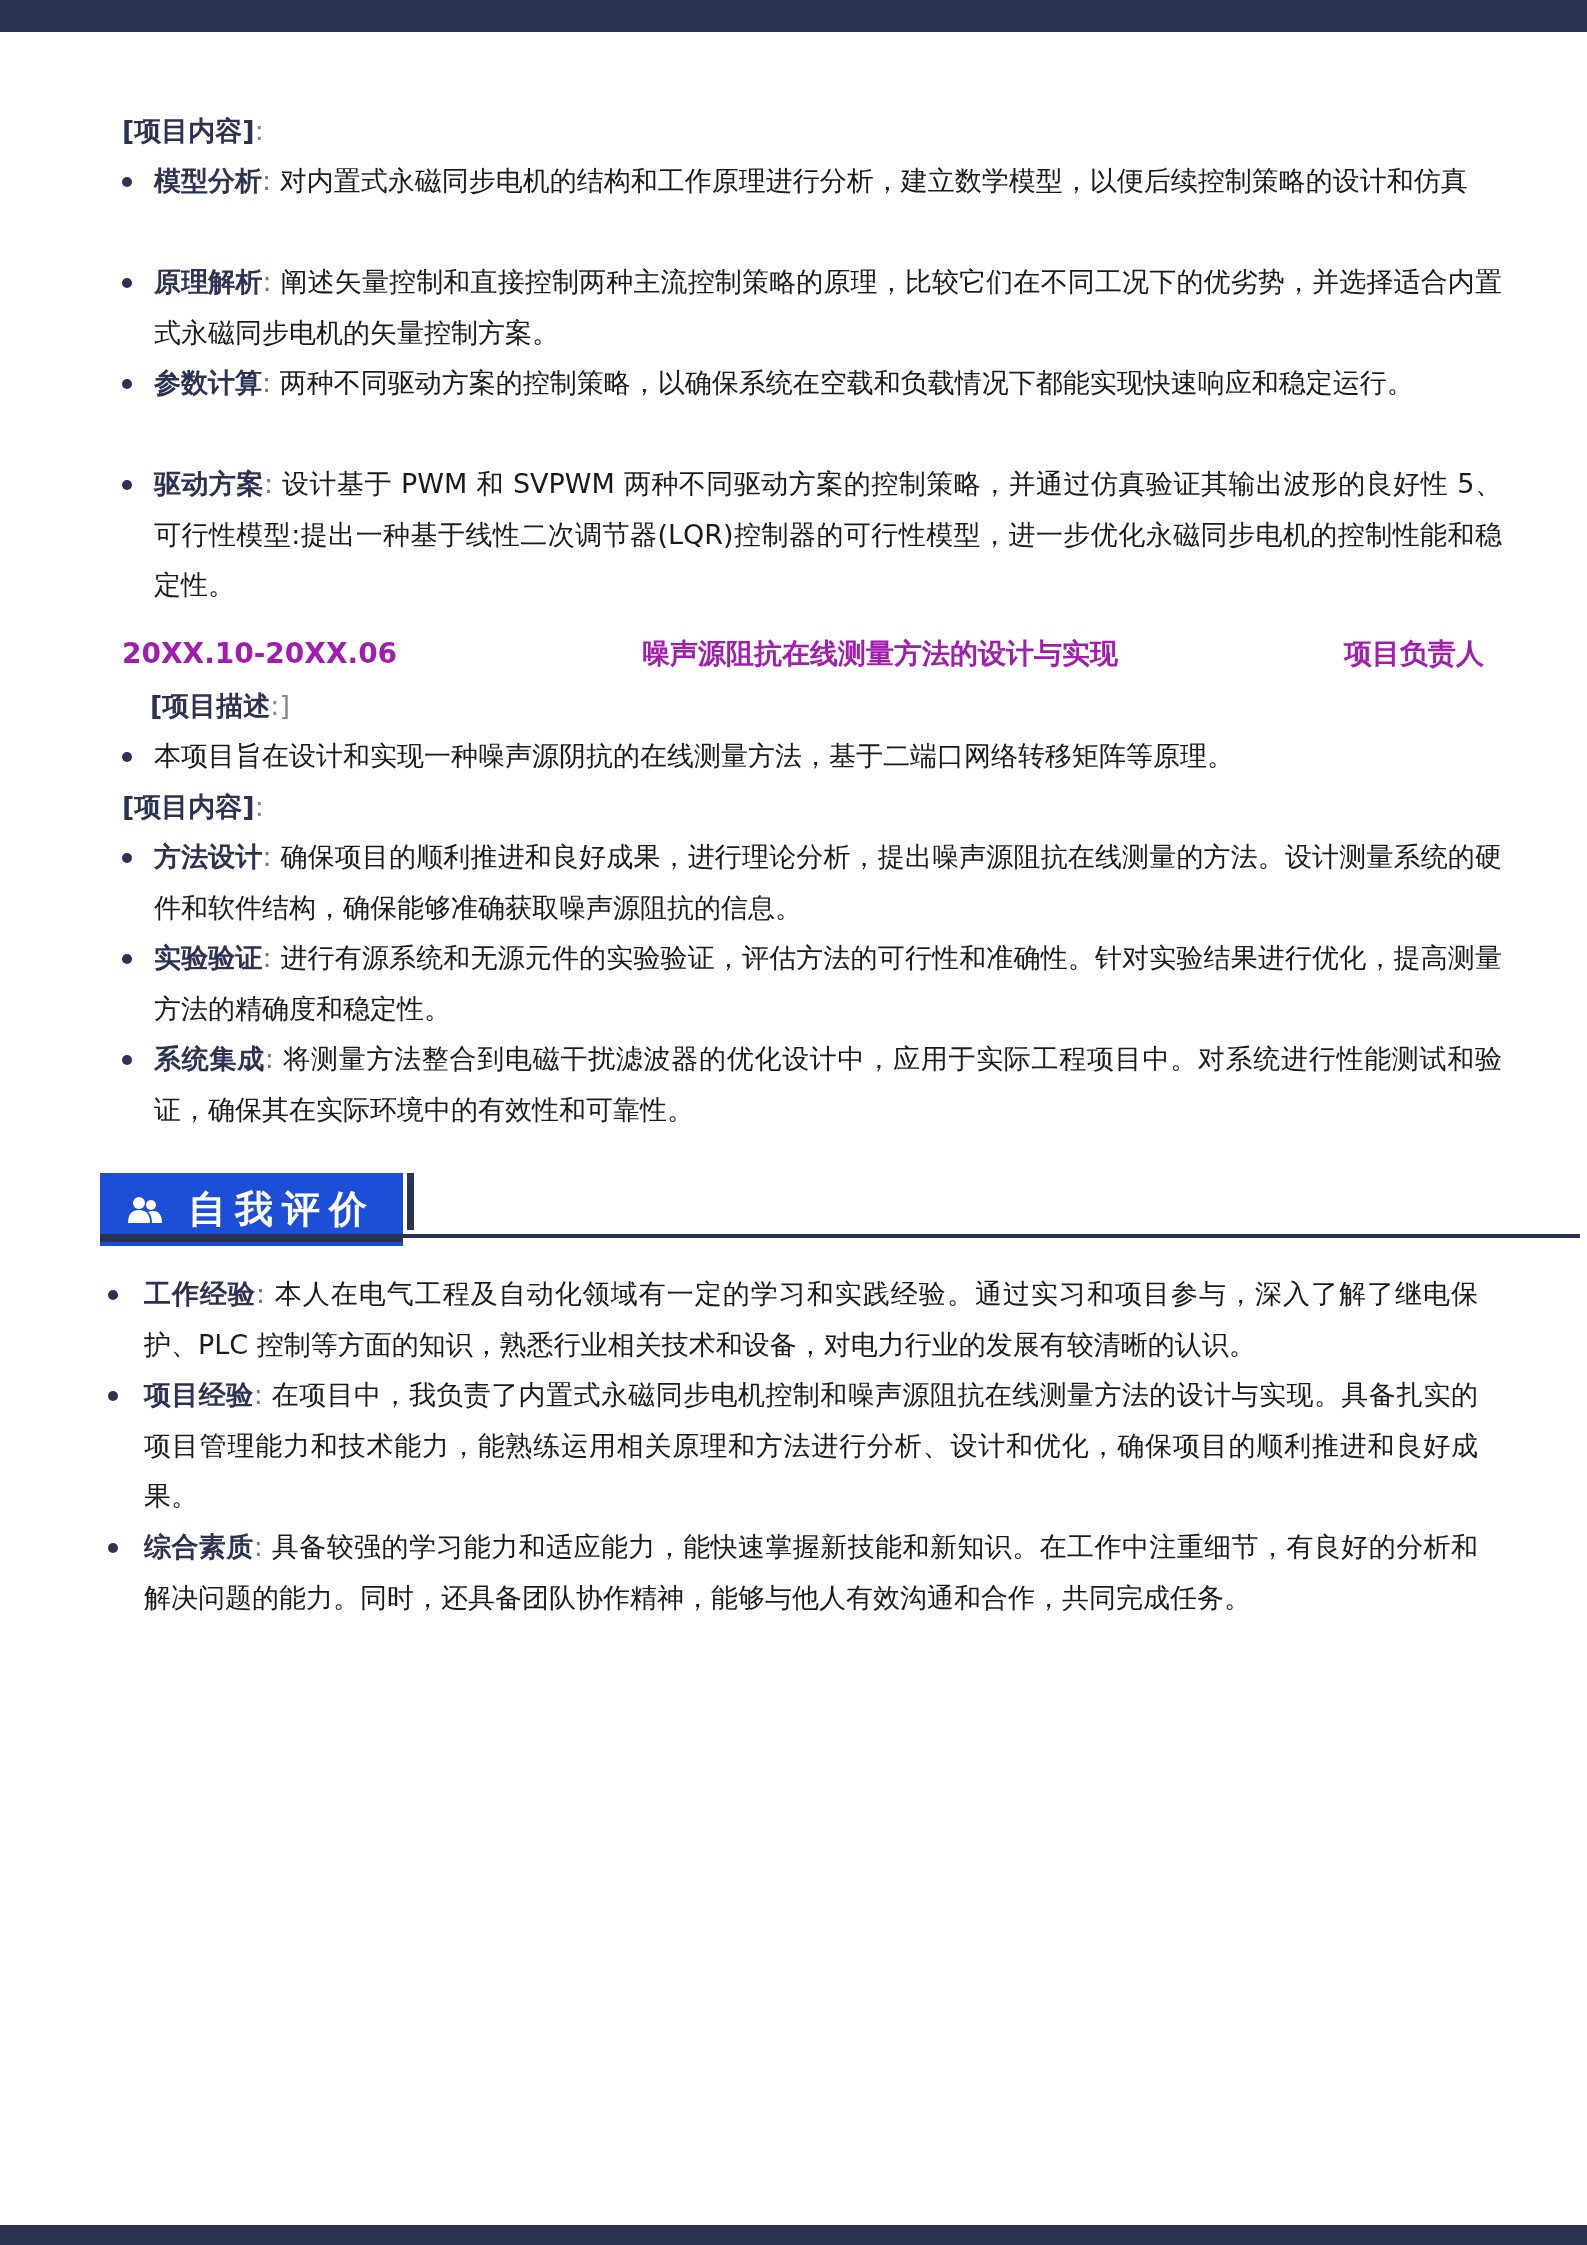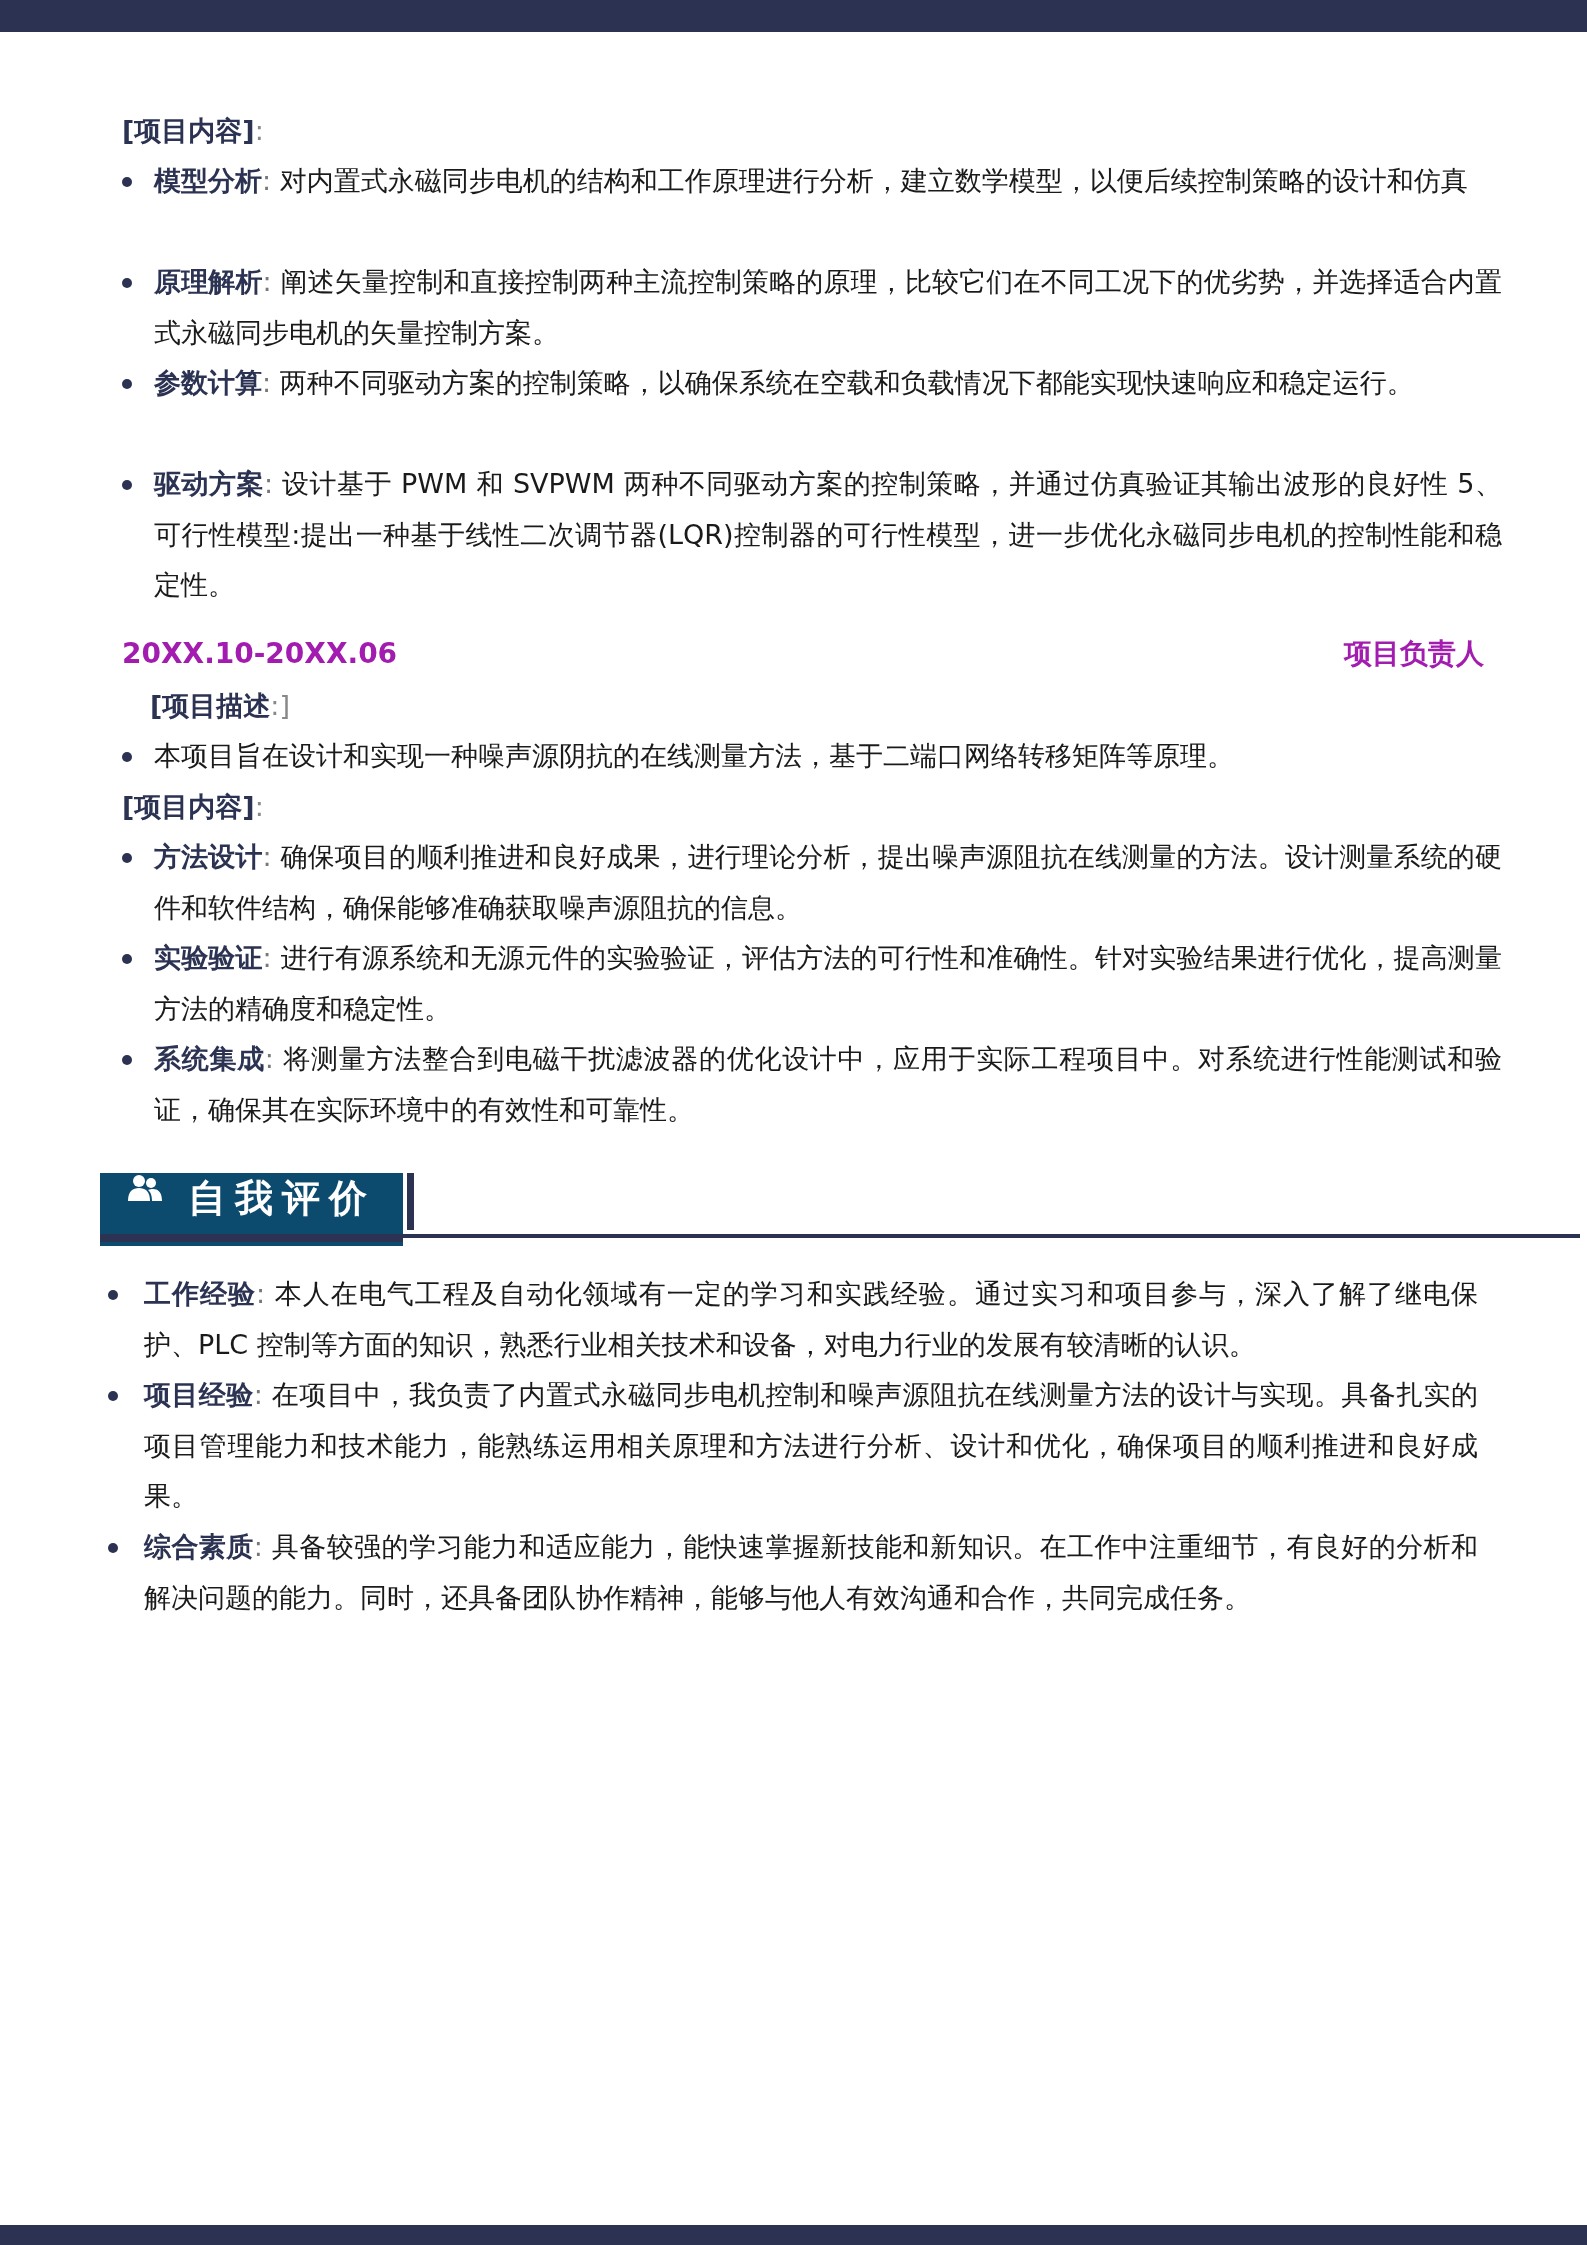--- a/index.html
+++ b/index.html
@@ -32,22 +32,22 @@
   .project-header {
     position: absolute; left: 122px; width: 1370px; top: 634px; height: 40px;
     font-size: 28px; font-weight: bold; color: #a21caf; line-height: 40px;
   }
   .project-header .date { position: absolute; left: 0; }
   .project-header .title { position: absolute; left: 520px; }
   .project-header .role { position: absolute; right: 8px; }
 
   .section-heading { position: absolute; left: 100px; top: 1173px; }
   .section-box {
-    position: absolute; left: 0; top: 0; width: 303px; height: 73px; background: #0c4a6e;
-    color: #fff; display: flex; 
+    position: absolute; left: 0; top: 0; width: 303px; height: 73px; background: #1d4ed8;
+    color: #fff; display: flex; align-items: center;
   }
   .section-box .icon { margin-left: 28px; width: 34px; height: 30px; display: inline-block; }
   .section-box .title { margin-left: 26px; font-size: 38px; font-weight: bold; letter-spacing: 9px; }
   .section-sep { position: absolute; left: 307px; top: 0; width: 7px; height: 57px; background: #2b3252; }
   .section-under-left { position: absolute; left: 0; top: 61px; width: 303px; height: 8px; background: #2b3252; }
   .section-under-right { position: absolute; left: 303px; top: 61px; width: 1177px; height: 4px; background: #2b3252; }
 
   .eval-item { position: absolute; left: 108px; width: 1370px; font-size: 27px; line-height: 50.5px; }
   .eval-item .bullet-text { left: 36px; width: 1334px; }
 </style>
@@ -85,20 +85,21 @@
 
   <div class="bullet-item" style="top:459px;">
     <span class="bullet-dot"></span>
     <div class="bullet-text">
       <span class="key">驱动方案</span><span class="sep">: </span><span>设计基于 PWM 和 SVPWM 两种不同驱动方案的控制策略，并通过仿真验证其输出波形的良好性 5、可行性模型:提出一种基于线性二次调节器(LQR)控制器的可行性模型，进一步优化永磁同步电机的控制性能和稳定性。</span>
     </div>
   </div>
 
   <div class="project-header">
     <span class="date">20XX.10-20XX.06</span>
+    <span class="title">噪声源阻抗在线测量方法的设计与实现</span>
     <span class="role">项目负责人</span>
   </div>
 
   <div class="label-line" style="top:686px;margin-left:28px;">
     <span>[项目描述</span><span class="colon">:]</span>
   </div>
 
   <div class="bullet-item" style="top:731px;">
     <span class="bullet-dot"></span>
     <div class="bullet-text">

